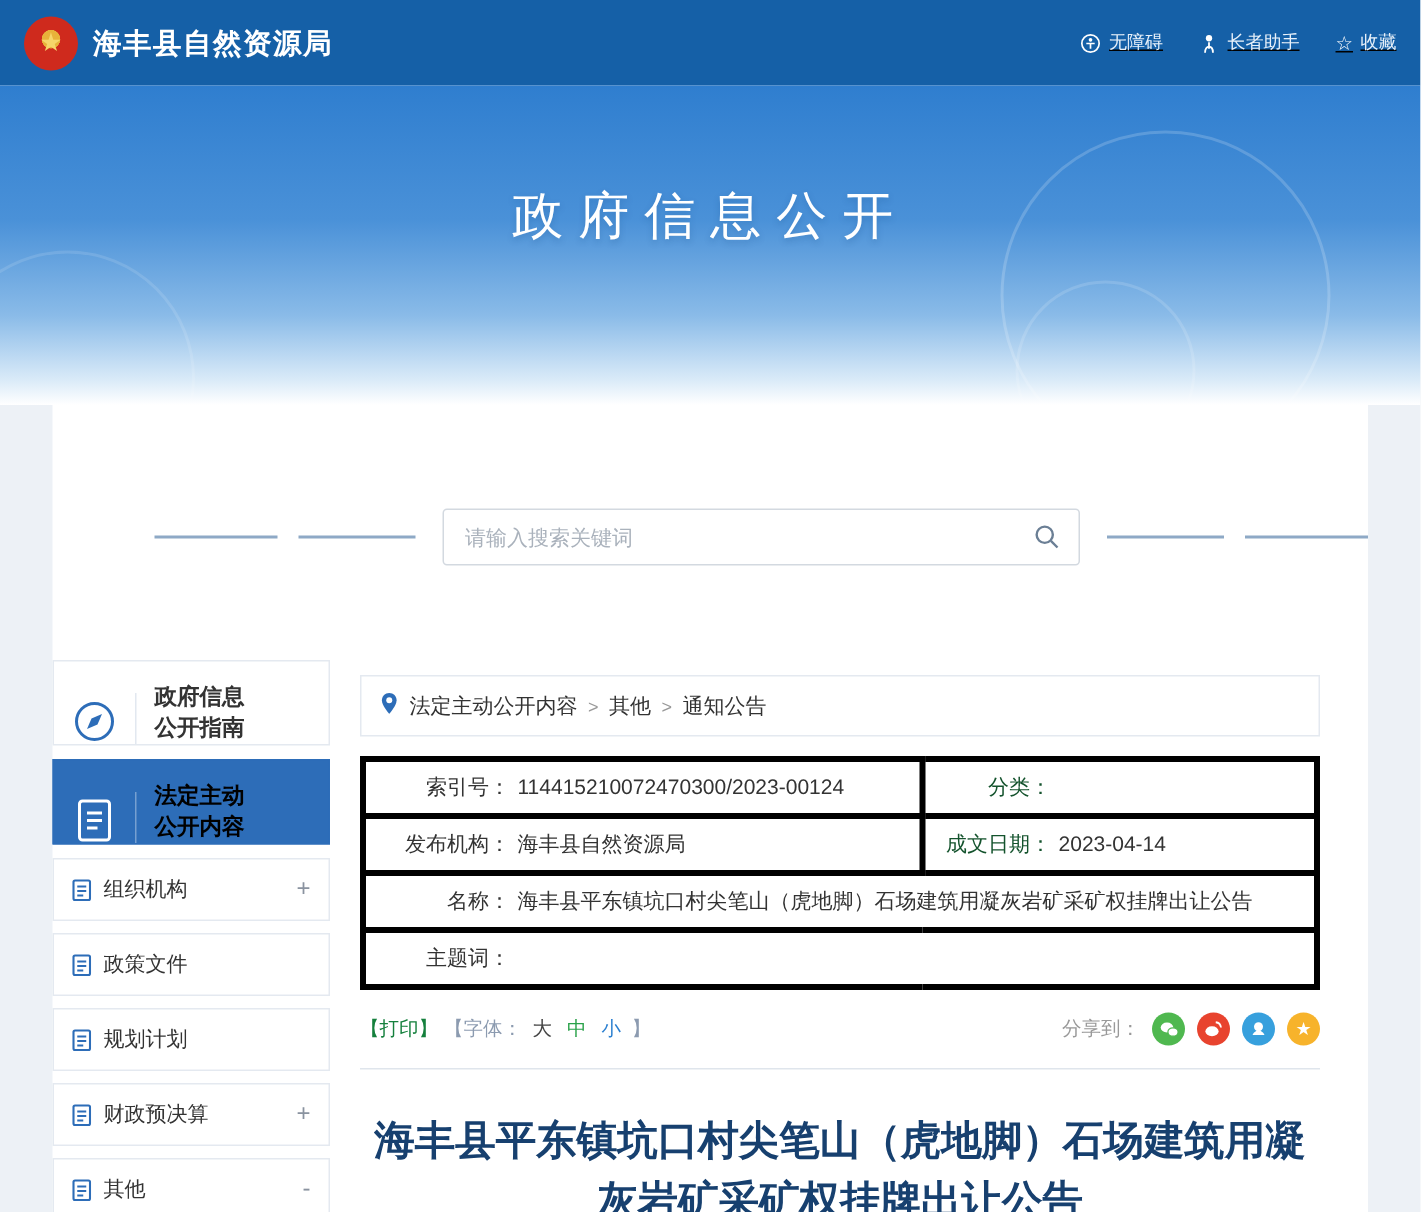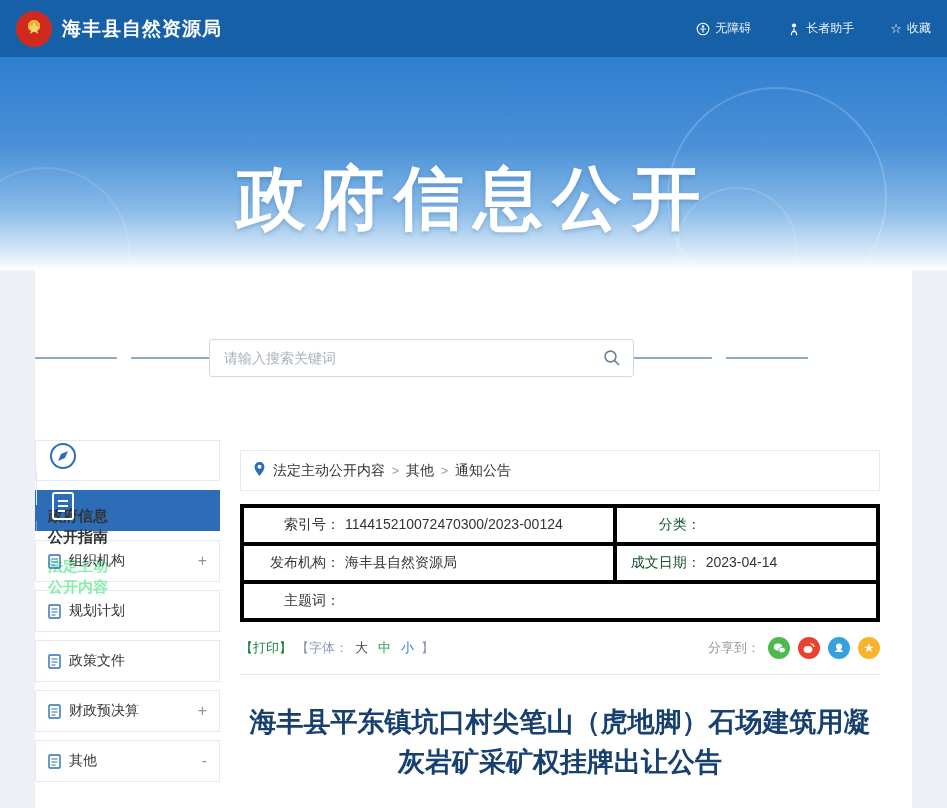--- a/index.html
+++ b/index.html
@@ -6,64 +6,64 @@
   html,body { width:947px; height:808px; overflow:hidden; }
   body { background:#edf1f6; font-family:"Liberation Sans","DejaVu Sans",sans-serif; }
 
   
   .topbar { height:57px; background:#1560a7; display:flex; align-items:center; padding:0 16px; }
   .emblem { width:36px; height:36px; border-radius:50%;
             background:radial-gradient(circle at 50% 42%, #e8b23a 0 22%, #cf2a1d 23% 100%);
             display:flex; align-items:center; justify-content:center;
             color:#f6d66a; font-size:17px; line-height:1; }
   .site-name { color:#fff; font-size:19px; font-weight:bold; margin-left:10px; letter-spacing:1px; }
-  .top-links { margin-left:auto; display:flex; gap:36px; }
+  .top-links { margin-left:auto; display:flex; gap:24px;text-decoration:underline; }
   .top-link { color:#e8f1fa; font-size:12px; display:flex; align-items:center; gap:5px; cursor:pointer; }
   .top-link svg { display:block; }
   .star-glyph { color:#fff; font-size:13px; line-height:1; }
 
   
   .banner { height:213px; position:relative; overflow:hidden; text-align:center;
             background:linear-gradient(180deg,#2f7ecf 0%,#4a91d8 42%,#8abbe8 72%,#d9eaf8 92%,#ffffff 100%); }
-  .banner-title { position:relative; z-index:2; padding-top:96px; color:#fff; font-size:69px;
-                  font-weight:bold; letter-spacing:10px; text-shadow:0 2px 4px rgba(20,70,130,.25); }
+  .banner-title { position:relative; z-index:2; padding-top:64px; color:#fff; font-size:34px;
+                  font-weight:normal; letter-spacing:10px; text-shadow:0 2px 4px rgba(20,70,130,.25); }
   .deco { position:absolute; border:2px solid rgba(255,255,255,.18); border-radius:50%; z-index:1; }
   .deco1 { width:220px; height:220px; right:60px; top:30px; }
   .deco2 { width:120px; height:120px; right:150px; top:130px; border-color:rgba(255,255,255,.14); }
   .deco3 { width:170px; height:170px; left:-40px; top:110px; border-color:rgba(255,255,255,.12); }
 
   
   .container { width:877px; margin:0 auto; background:#fff; min-height:538px; padding-bottom:30px; }
 
   
-  .search-row { display:flex; align-items:center; justify-content:flex-start; padding-top:69px; }
+  .search-row { display:flex; align-items:center; justify-content:flex-end; padding-top:69px; gap:18px; }
   .deco-lines { display:flex; gap:14px; align-items:center; }
   .deco-line { height:2px; background:#8ea9c6; }
   .dl-a { width:82px; } .dl-b { width:78px; }
   .search-box { position:relative; width:425px; }
   .search-box input { width:100%; height:38px; border:1px solid #d3d9e0; border-radius:3px;
                       padding:0 42px 0 14px; font-size:14px; color:#333; outline:none;
                       font-family:inherit; }
   .search-box input::placeholder { color:#aab2bc; }
   .search-btn { position:absolute; right:10px; top:7px; width:24px; height:24px; cursor:pointer;
                 display:flex; align-items:center; justify-content:center; background:none; border:none; }
 
   
   .main { display:flex; margin-top:63px; padding-right:32px; }
 
   
   .sidebar { width:185px; flex:none; }
-  .side-card { display:flex; align-items:flex-start; height:41px; border:1px solid #e4e9f0;
-               background:#fff; margin-bottom:9px; cursor:pointer;flex-direction:column; }
+  .side-card { display:flex; align-items:flex-end; height:57px; border:1px solid #e4e9f0;
+               background:#fff; margin-bottom:9px; cursor:pointer; }
   .side-card.active { background:#2d6db8; border-color:#2d6db8; }
   .side-icon { width:54px; display:flex; align-items:center; justify-content:center; flex:none; }
   .side-sep { width:1px; height:34px; background:#e2e8f0; flex:none; }
   .side-card.active .side-sep { background:rgba(255,255,255,.35); }
   .side-text { padding-left:12px; font-size:15px; line-height:21px; color:#333; font-weight:bold; }
-  .side-card.active .side-text { color:#86efac; }
+  .side-card.active .side-text { color:#000000; }
   .menu-item { display:flex; align-items:center; height:42px; background:#fff;
                border:1px solid #e4e9f0; margin-bottom:8px; padding:0 12px;
                font-size:14px; color:#333; cursor:pointer; }
   .menu-item .mi-icon { margin-right:8px; display:flex; }
   .menu-item .toggle { margin-left:auto; color:#8a93a0; font-size:16px; line-height:1; }
 
   
   .content { flex:1; margin-left:20px; min-width:0; }
   .breadcrumb { display:flex; align-items:center; gap:7px; border:1px solid #e4e9f0;
                 padding:10px 12px; font-size:14px; color:#333; margin-top:10px; }
@@ -200,32 +200,32 @@
         <span class="toggle">+</span>
       </div>
 
       <div class="menu-item">
         <span class="mi-icon">
           <svg width="13" height="15" viewBox="0 0 13 15">
               <rect x="1" y="1" width="11" height="13" rx="1" fill="none" stroke="#2d6db8" stroke-width="1.4"></rect>
               <path d="M3.5 5h6M3.5 8h6M3.5 11h4" stroke="#2d6db8" stroke-width="1.2"></path>
             </svg>
         </span>
+        <span>政策文件</span>
+        <span class="toggle"></span>
+      </div>
+
+      <div class="menu-item">
+        <span class="mi-icon">
+          <svg width="13" height="15" viewBox="0 0 13 15">
+              <rect x="1" y="1" width="11" height="13" rx="1" fill="none" stroke="#2d6db8" stroke-width="1.4"></rect>
+              <path d="M3.5 5h6M3.5 8h6M3.5 11h4" stroke="#2d6db8" stroke-width="1.2"></path>
+            </svg>
+        </span>
         <span>规划计划</span>
-        <span class="toggle"></span>
-      </div>
-
-      <div class="menu-item">
-        <span class="mi-icon">
-          <svg width="13" height="15" viewBox="0 0 13 15">
-              <rect x="1" y="1" width="11" height="13" rx="1" fill="none" stroke="#2d6db8" stroke-width="1.4"></rect>
-              <path d="M3.5 5h6M3.5 8h6M3.5 11h4" stroke="#2d6db8" stroke-width="1.2"></path>
-            </svg>
-        </span>
-        <span>政策文件</span>
         <span class="toggle"></span>
       </div>
 
       <div class="menu-item">
         <span class="mi-icon">
           <svg width="13" height="15" viewBox="0 0 13 15">
               <rect x="1" y="1" width="11" height="13" rx="1" fill="none" stroke="#2d6db8" stroke-width="1.4"></rect>
               <path d="M3.5 5h6M3.5 8h6M3.5 11h4" stroke="#2d6db8" stroke-width="1.2"></path>
             </svg>
         </span>
@@ -268,20 +268,23 @@
             <col style="width:41.4%">
           </colgroup>
         <tbody>
             <tr>
           <td><span class="lbl">索引号：</span><span class="val">114415210072470300/2023-00124</span></td>
           <td><span class="lbl2">分类：</span><span class="val"></span></td>
         </tr>
         <tr>
           <td><span class="lbl">发布机构：</span><span class="val">海丰县自然资源局</span></td>
           <td><span class="lbl2">成文日期：</span><span class="val">2023-04-14</span></td>
+        </tr>
+        <tr>
+          <td colspan="2"><span class="lbl">名称：</span><span class="val">海丰县平东镇坑口村尖笔山（虎地脚）石场建筑用凝灰岩矿采矿权挂牌出让公告</span></td>
         </tr>
         <tr>
           <td colspan="2"><span class="lbl">主题词：</span><span class="val"></span></td>
         </tr>
       </tbody>
         </table>
 
       <div class="toolbar">
         <div class="tb-left">
           <span class="print-btn">【打印】</span>

